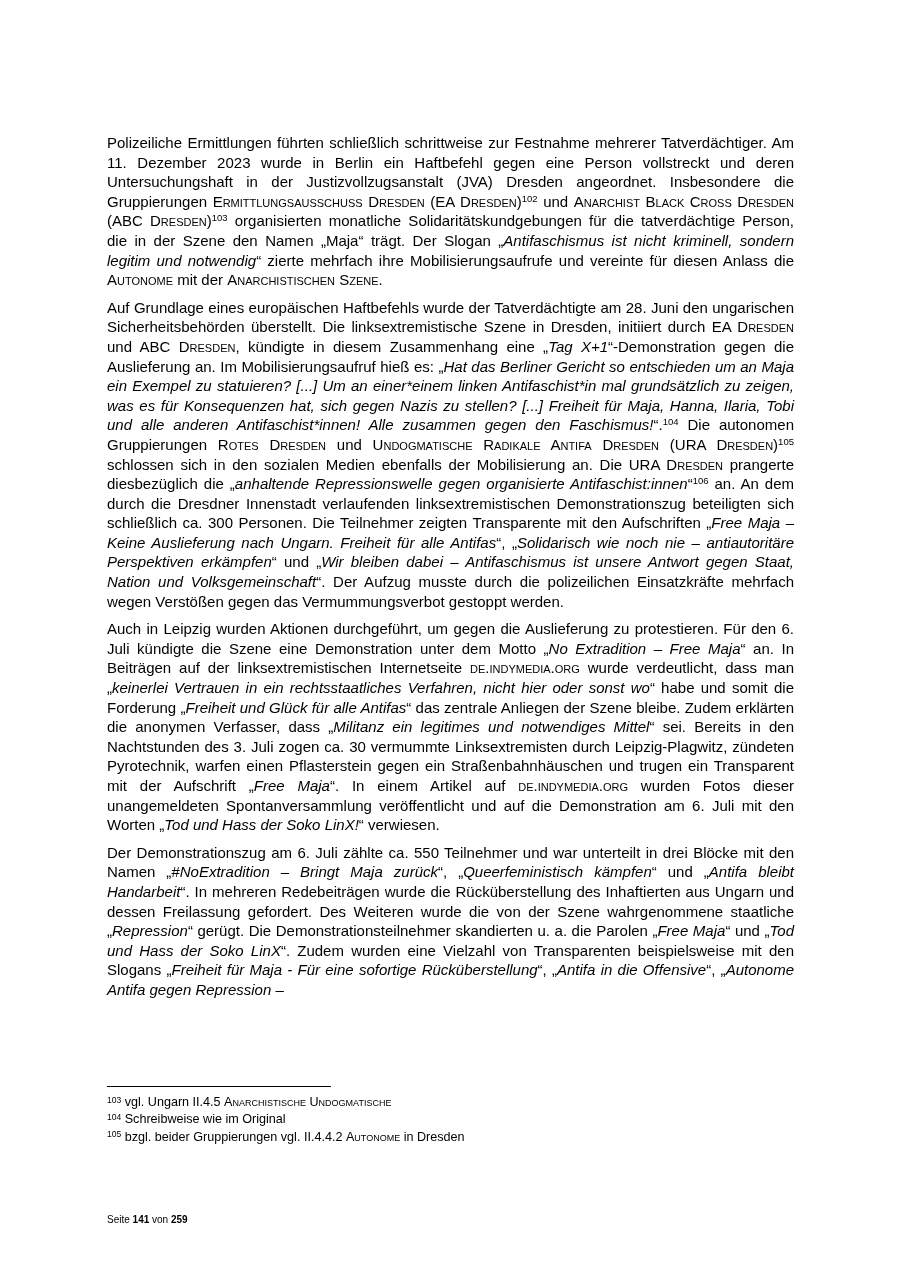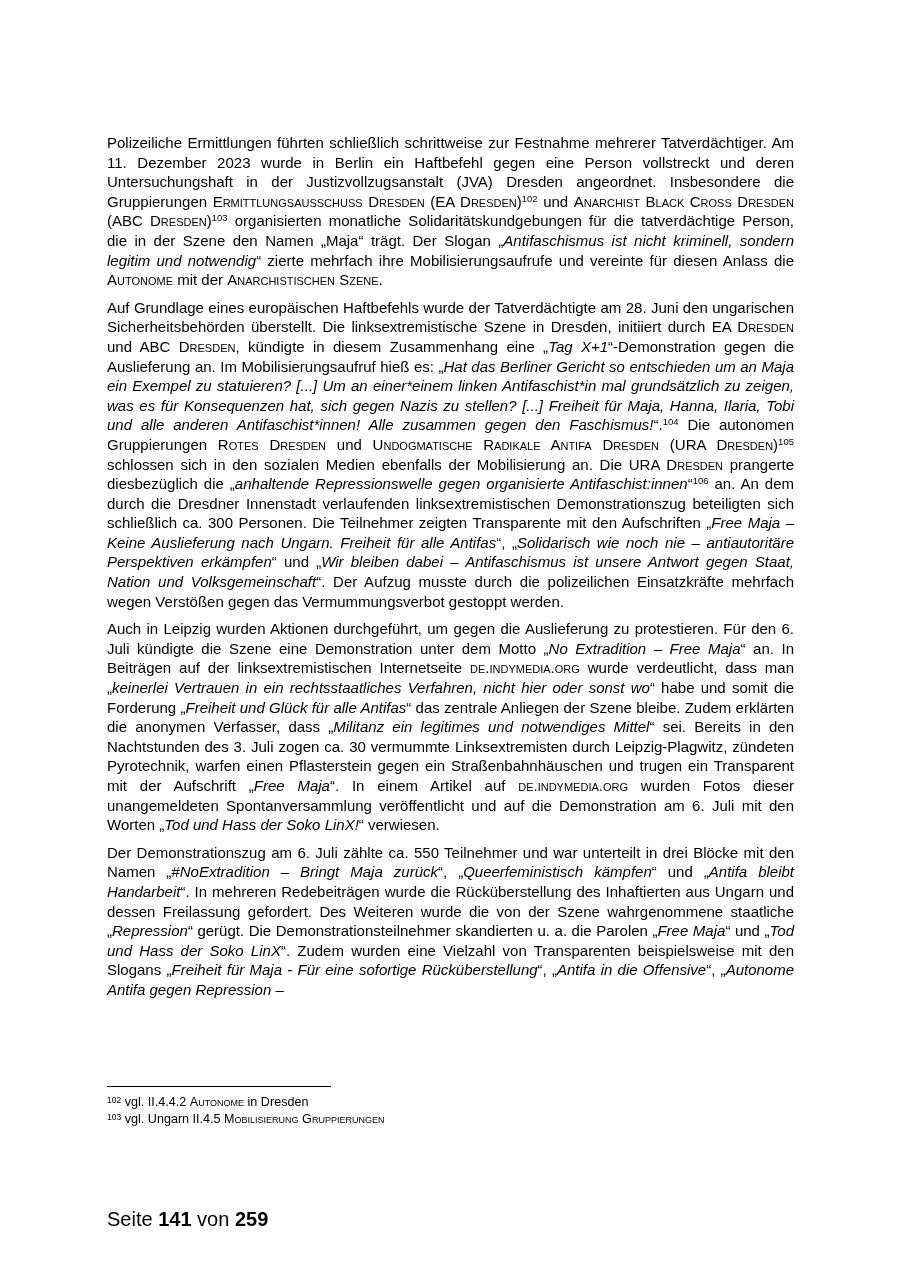--- a/index.html
+++ b/index.html
@@ -57,40 +57,41 @@
     text-align: left;
   }
   .footnote sup.run-sup {
     font-size: 8.5px;
     top: -3.5px;
   }
   .page-footer {
     position: absolute;
     left: 107px;
     top: 1210px;
-    font-size: 20px;
+    font-size: 10px;
     line-height: 19px;
   }
   .page-footer b { font-weight: bold; }
 </style>
 </head>
 <body>
 
 <div class="page">
 
   <div class="text-block" id="body-paragraphs">
       <p><span class="run-n">Polizeiliche Ermittlungen führten schließlich schrittweise zur Festnahme mehrerer Tatverdächtiger. Am 11. Dezember 2023 wurde in Berlin ein Haftbefehl gegen eine Person vollstreckt und deren Untersuchungshaft in der Justizvollzugsanstalt (JVA) Dresden angeordnet. Insbesondere die Gruppierungen </span><span class="run-sc">Ermittlungsausschuss Dresden</span><span class="run-n"> (EA </span><span class="run-sc">Dresden</span><span class="run-n">)</span><sup class="run-sup">102</sup><span class="run-n"> und </span><span class="run-sc">Anarchist Black Cross Dresden</span><span class="run-n"> (ABC </span><span class="run-sc">Dresden</span><span class="run-n">)</span><sup class="run-sup">103</sup><span class="run-n"> organisierten monatliche Solidaritätskundgebungen für die tatverdächtige Person, die in der Szene den Namen „Maja“ trägt. Der Slogan „</span><span class="run-i">Antifaschismus ist nicht kriminell, sondern legitim und notwendig</span><span class="run-n">“ zierte mehrfach ihre Mobilisierungsaufrufe und vereinte für diesen Anlass die </span><span class="run-sc">Autonome</span><span class="run-n"> mit der </span><span class="run-sc">Anarchistischen Szene</span><span class="run-n">.</span></p>
       <p><span class="run-n">Auf Grundlage eines europäischen Haftbefehls wurde der Tatverdächtigte am 28. Juni den ungarischen Sicherheitsbehörden überstellt. Die linksextremistische Szene in Dresden, initiiert durch EA </span><span class="run-sc">Dresden</span><span class="run-n"> und ABC </span><span class="run-sc">Dresden</span><span class="run-n">, kündigte in diesem Zusammenhang eine „</span><span class="run-i">Tag X+1</span><span class="run-n">“-Demonstration gegen die Auslieferung an. Im Mobilisierungsaufruf hieß es: „</span><span class="run-i">Hat das Berliner Gericht so entschieden um an Maja ein Exempel zu statuieren? [...] Um an einer*einem linken Antifaschist*in mal grundsätzlich zu zeigen, was es für Konsequenzen hat, sich gegen Nazis zu stellen? [...] Freiheit für Maja, Hanna, Ilaria, Tobi und alle anderen Antifaschist*innen! Alle zusammen gegen den Faschismus!</span><span class="run-n">“.</span><sup class="run-sup">104</sup><span class="run-n"> Die autonomen Gruppierungen </span><span class="run-sc">Rotes Dresden</span><span class="run-n"> und </span><span class="run-sc">Undogmatische Radikale Antifa Dresden</span><span class="run-n"> (URA </span><span class="run-sc">Dresden</span><span class="run-n">)</span><sup class="run-sup">105</sup><span class="run-n"> schlossen sich in den sozialen Medien ebenfalls der Mobilisierung an. Die URA </span><span class="run-sc">Dresden</span><span class="run-n"> prangerte diesbezüglich die „</span><span class="run-i">anhaltende Repressionswelle gegen organisierte Antifaschist:innen</span><span class="run-n">“</span><sup class="run-sup">106</sup><span class="run-n"> an. An dem durch die Dresdner Innenstadt verlaufenden linksextremistischen Demonstrationszug beteiligten sich schließlich ca. 300 Personen. Die Teilnehmer zeigten Transparente mit den Aufschriften „</span><span class="run-i">Free Maja – Keine Auslieferung nach Ungarn. Freiheit für alle Antifas</span><span class="run-n">“, „</span><span class="run-i">Solidarisch wie noch nie – antiautoritäre Perspektiven erkämpfen</span><span class="run-n">“ und „</span><span class="run-i">Wir bleiben dabei – Antifaschismus ist unsere Antwort gegen Staat, Nation und Volksgemeinschaft</span><span class="run-n">“. Der Aufzug musste durch die polizeilichen Einsatzkräfte mehrfach wegen Verstößen gegen das Vermummungsverbot gestoppt werden.</span></p>
       <p><span class="run-n">Auch in Leipzig wurden Aktionen durchgeführt, um gegen die Auslieferung zu protestieren. Für den 6. Juli kündigte die Szene eine Demonstration unter dem Motto „</span><span class="run-i">No Extradition – Free Maja</span><span class="run-n">“ an. In Beiträgen auf der linksextremistischen Internetseite </span><span class="run-sc">de.indymedia.org</span><span class="run-n"> wurde verdeutlicht, dass man „</span><span class="run-i">keinerlei Vertrauen in ein rechtsstaatliches Verfahren, nicht hier oder sonst wo</span><span class="run-n">“ habe und somit die Forderung „</span><span class="run-i">Freiheit und Glück für alle Antifas</span><span class="run-n">“ das zentrale Anliegen der Szene bleibe. Zudem erklärten die anonymen Verfasser, dass „</span><span class="run-i">Militanz ein legitimes und notwendiges Mittel</span><span class="run-n">“ sei. Bereits in den Nachtstunden des 3. Juli zogen ca. 30 vermummte Linksextremisten durch Leipzig-Plagwitz, zündeten Pyrotechnik, warfen einen Pflasterstein gegen ein Straßenbahnhäuschen und trugen ein Transparent mit der Aufschrift „</span><span class="run-i">Free Maja</span><span class="run-n">“. In einem Artikel auf </span><span class="run-sc">de.indymedia.org</span><span class="run-n"> wurden Fotos dieser unangemeldeten Spontanversammlung veröffentlicht und auf die Demonstration am 6. Juli mit den Worten „</span><span class="run-i">Tod und Hass der Soko LinX!</span><span class="run-n">“ verwiesen.</span></p>
       <p><span class="run-n">Der Demonstrationszug am 6. Juli zählte ca. 550 Teilnehmer und war unterteilt in drei Blöcke mit den Namen „</span><span class="run-i">#NoExtradition – Bringt Maja zurück</span><span class="run-n">“, „</span><span class="run-i">Queerfeministisch kämpfen</span><span class="run-n">“ und „</span><span class="run-i">Antifa bleibt Handarbeit</span><span class="run-n">“. In mehreren Redebeiträgen wurde die Rücküberstellung des Inhaftierten aus Ungarn und dessen Freilassung gefordert. Des Weiteren wurde die von der Szene wahrgenommene staatliche „</span><span class="run-i">Repression</span><span class="run-n">“ gerügt. Die Demonstrationsteilnehmer skandierten u. a. die Parolen „</span><span class="run-i">Free Maja</span><span class="run-n">“ und „</span><span class="run-i">Tod und Hass der Soko LinX</span><span class="run-n">“. Zudem wurden eine Vielzahl von Transparenten beispielsweise mit den Slogans „</span><span class="run-i">Freiheit für Maja - Für eine sofortige Rücküberstellung</span><span class="run-n">“, „</span><span class="run-i">Antifa in die Offensive</span><span class="run-n">“, „</span><span class="run-i">Autonome Antifa gegen Repression –</span></p>
     </div>
 
   <div class="footnote-area">
     <div class="footnote-sep"></div>
     <div id="footnotes">
-        <div class="footnote"><sup class="run-sup">102</sup> <span class="run-n">vgl. II.4.4.2 </span><span class="run-sc">Autonome</span><span class="run-n"> in Dresden</span></div>
-        <div class="footnote"><sup class="run-sup">103</sup> <span class="run-n">vgl. Ungarn II.4.5 </span><span class="run-sc">Mobilisierung Gruppierungen</span></div>
+        <div class="footnote"><sup class="run-sup">103</sup> <span class="run-n">vgl. Ungarn II.4.5 </span><span class="run-sc">Anarchistische Undogmatische</span></div>
+        <div class="footnote"><sup class="run-sup">104</sup> <span class="run-n">Schreibweise wie im Original</span></div>
+        <div class="footnote"><sup class="run-sup">105</sup> <span class="run-n">bzgl. beider Gruppierungen vgl. II.4.4.2 </span><span class="run-sc">Autonome</span><span class="run-n"> in Dresden</span></div>
       </div>
   </div>
 
   <div class="page-footer"><span>Seite </span><b>141</b><span> von </span><b>259</b></div>
 
 </div>
 
 </body></html>

